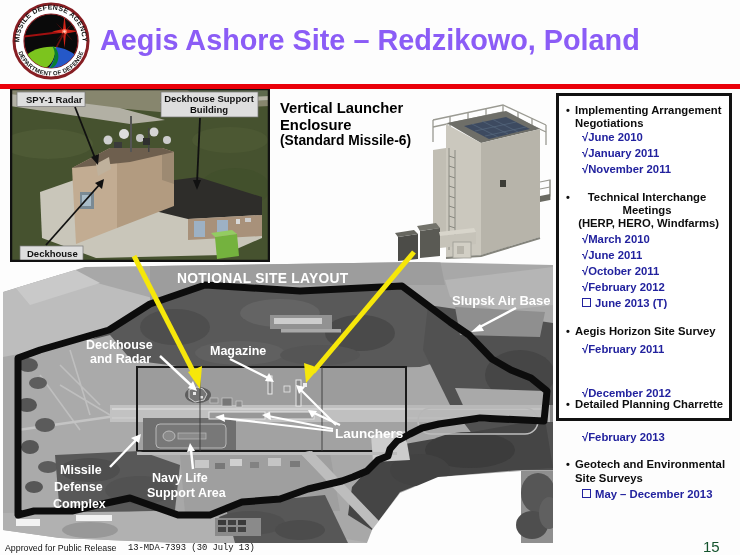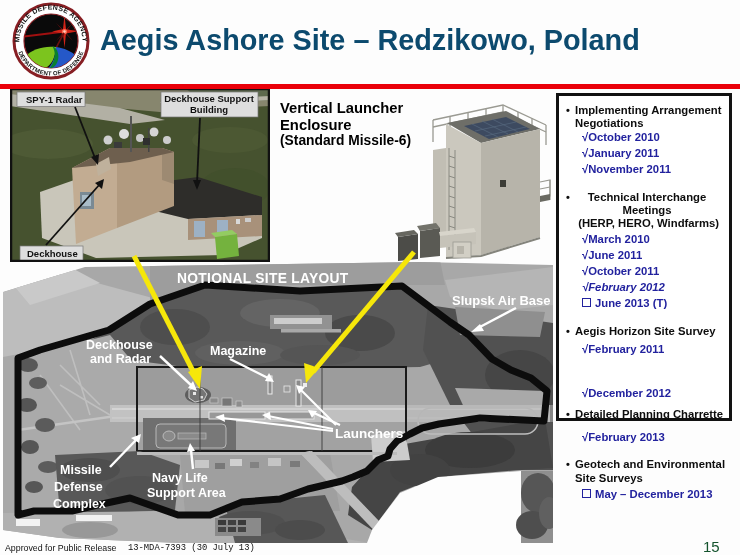--- a/index.html
+++ b/index.html
@@ -5,21 +5,21 @@
   html,body{margin:0;padding:0;}
   body{width:740px;height:555px;position:relative;background:#fdfdfd;overflow:hidden;
        font-family:"Liberation Sans", sans-serif;}
   .abs{position:absolute;}
 </style>
 </head>
 <body>
 
 <div class="abs" style="left:703px;top:538px;font-size:15px;color:#14532d;z-index:1;">15</div>
 
-<div class="abs" style="left:100px;top:24px;width:560px;font-size:28.8px;font-weight:bold;color:#0c4a6e;white-space:nowrap;z-index:3;">Aegis Ashore Site – Redzikowo, Poland</div>
+<div class="abs" style="left:100px;top:24px;width:560px;font-size:28.8px;font-weight:bold;color:#8b5cf6;white-space:nowrap;z-index:3;">Aegis Ashore Site – Redzikowo, Poland</div>
 
 <div class="abs" style="left:0;top:84px;width:740px;height:4.5px;background:#ea0009;z-index:4;"></div>
 
 <svg class="abs" style="left:11px;top:2px;z-index:5;" width="80" height="80" viewBox="0 0 80 80">
   <defs>
     <clipPath id="disc">
         <circle cx="40" cy="39" r="27"></circle>
       </clipPath>
     <path id="arcTop" d="M8.5 39 A31.5 31.5 0 1 1 71.5 39"></path>
     <path id="arcBot" d="M5.5 39 A34.5 34.5 0 0 0 74.5 39"></path>
@@ -208,46 +208,46 @@
 <div class="abs" style="left:556px;top:93px;width:176px;height:328px;background:#ffffff;border:3px solid #111;box-sizing:border-box;z-index:2;">
   <style>
     .hd{position:absolute;left:16px;font-size:11.3px;font-weight:bold;color:#0d0d0d;line-height:13px;white-space:nowrap;}
     .hd::before{content:"\2022";position:absolute;left:-9px;font-size:11px;}
     .dt{position:absolute;left:23px;font-size:11.3px;font-weight:bold;color:#22229e;white-space:nowrap;line-height:13px;}
     .sq{display:inline-block;width:7px;height:7px;border:1.5px solid #22229e;margin-right:4px;}
   </style>
 
   <div class="hd" style="top:7.5px;">Implementing Arrangement<br>Negotiations</div>
 
-  <div class="dt" style="top:34.5px;">√October 2010</div>
+  <div class="dt" style="top:34.5px;">√June 2010</div>
 
   <div class="dt" style="top:50.5px;">√January 2011</div>
 
   <div class="dt" style="top:66.5px;">√November 2011</div>
 
   <div class="hd" style="top:94.5px;text-align:center;">Technical Interchange<br>Meetings<br>&nbsp;(HERP, HERO, Windfarms)</div>
 
   <div class="dt" style="top:136.5px;">√March 2010</div>
 
   <div class="dt" style="top:152.5px;">√June 2011</div>
 
   <div class="dt" style="top:168.5px;">√October 2011</div>
 
-  <div class="dt" style="top:184.5px;font-style:italic;">√February 2012</div>
+  <div class="dt" style="top:184.5px;">√February 2012</div>
 
   <div class="dt" style="top:200.5px;"><span class="sq"></span>June 2013 (T)</div>
 
   <div class="hd" style="top:228.5px;">Aegis Horizon Site Survey</div>
 
   <div class="dt" style="top:246.5px;">√February 2011</div>
 
 
   <div class="dt" style="top:290.5px;">√December 2012</div>
 
-  <div class="hd" style="top:312px;text-align:center;">Detailed Planning Charrette</div>
+  <div class="hd" style="top:302px;text-align:center;">Detailed Planning Charrette</div>
 
   <div class="dt" style="top:334.5px;">√February 2013</div>
 
   <div class="hd" style="top:360.5px;line-height:14px;">Geotech and Environmental<br>Site Surveys</div>
 
   <div class="dt" style="top:391.5px;"><span class="sq"></span>May – December 2013</div>
 </div>
 
 <svg class="abs" style="left:0;top:255px;z-index:1;" width="560" height="300" viewBox="0 0 560 300">
   <defs>

